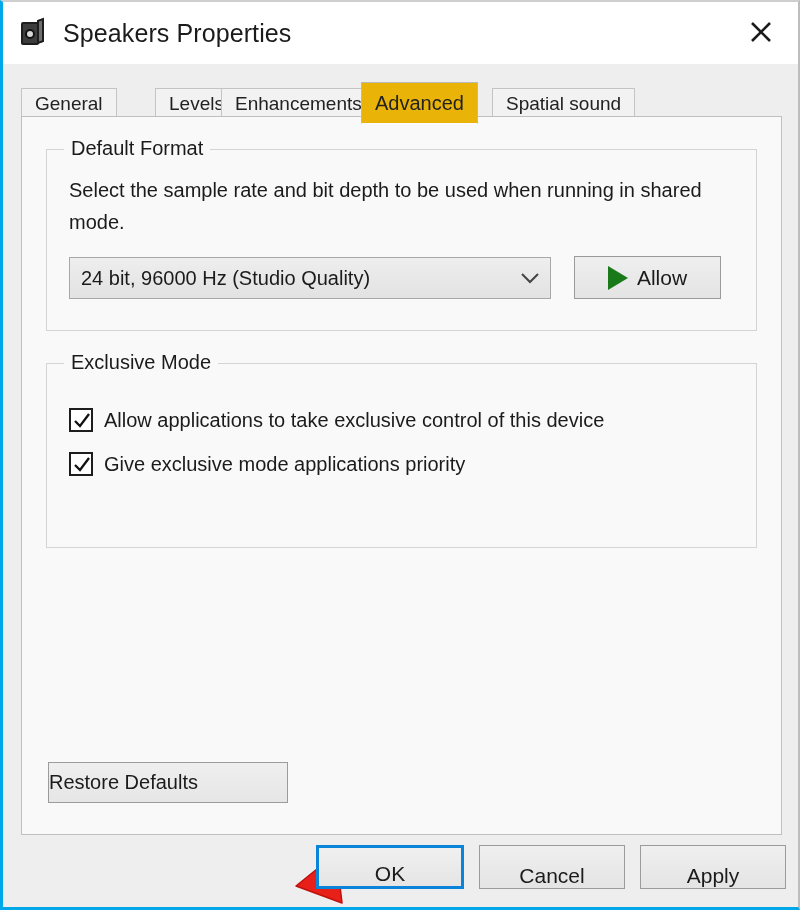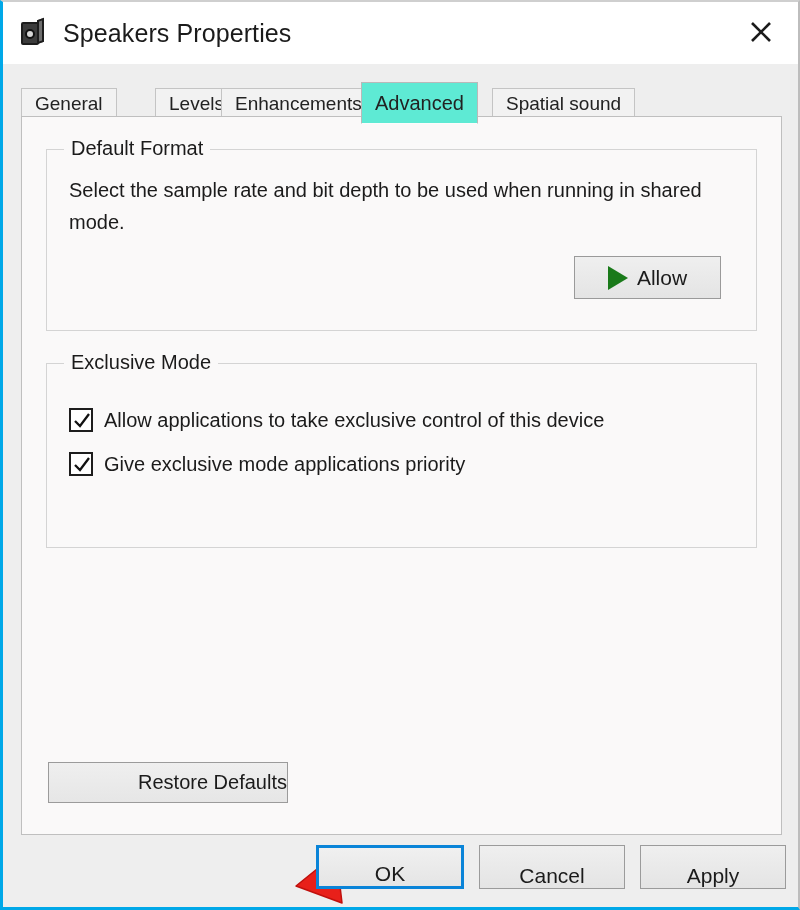--- a/index.html
+++ b/index.html
@@ -98,21 +98,21 @@
     align-items: center;
     justify-content: center;
     padding: 0 13px;
     font-size: 19px;
     color: #222;
     white-space: nowrap;
   }
   .tab.selected {
     height: 42px;
     bottom: -4px;
-    background: #5eead4;
+    background: #eab308;
     border: 1px solid #b9b9b9;
     border-bottom: 1px solid #fcfcfc;
     z-index: 5;
     font-size: 20px;
   }
 
   
   #tabpanel {
     position: absolute;
     left: 18px;
@@ -226,21 +226,21 @@
   #restore-defaults-button {
     position: absolute;
     left: 26px;
     top: 645px;
     width: 240px;
     height: 41px;
     background: linear-gradient(#efefef, #e6e6e6);
     border: 1px solid #9b9b9b;
     display: flex;
     align-items: center;
-    justify-content: flex-end;
+    justify-content: flex-start;
     font-size: 20px;
     color: #1b1b1b;
   }
 
   
   #annotation-arrow {
     position: absolute;
     left: 272px;
     top: 723px;
     width: 125px;
@@ -312,20 +312,28 @@
         <span>Spatial sound</span>
       </div>
   </div>
 
   <div id="tabpanel">
 
     <div class="group" id="group-default-format">
       <div class="group-label">Default Format</div>
       <div class="desc">Select the sample rate and bit depth to be used when running in shared mode.</div>
 
+      <div id="format-combo">
+        <div id="format-combo-value">24 bit, 96000 Hz (Studio Quality)</div>
+        <div id="format-combo-arrow">
+          <svg width="22" height="14" viewBox="0 0 22 14" aria-hidden="true">
+            <polyline points="3,3 11,11 19,3" fill="none" stroke="#444" stroke-width="2"></polyline>
+          </svg>
+        </div>
+      </div>
 
       <div id="test-button">
         <span id="test-play-icon"></span>
         <span id="test-label">Allow</span>
       </div>
     </div>
 
     <div class="group" id="group-exclusive-mode">
       <div class="group-label">Exclusive Mode</div>
 

